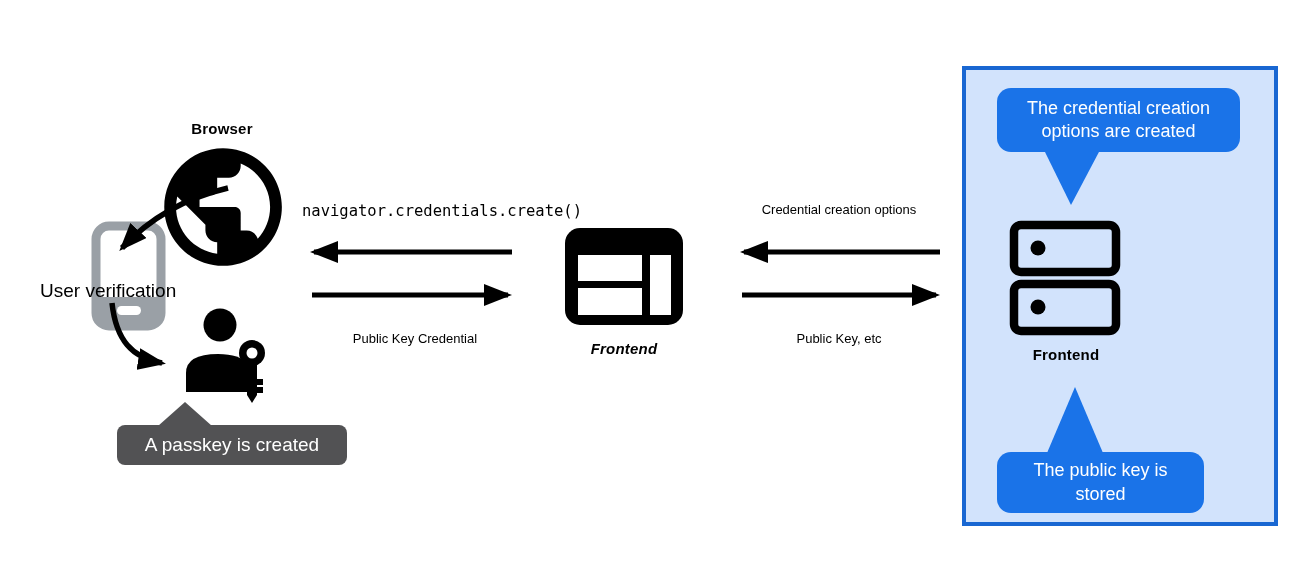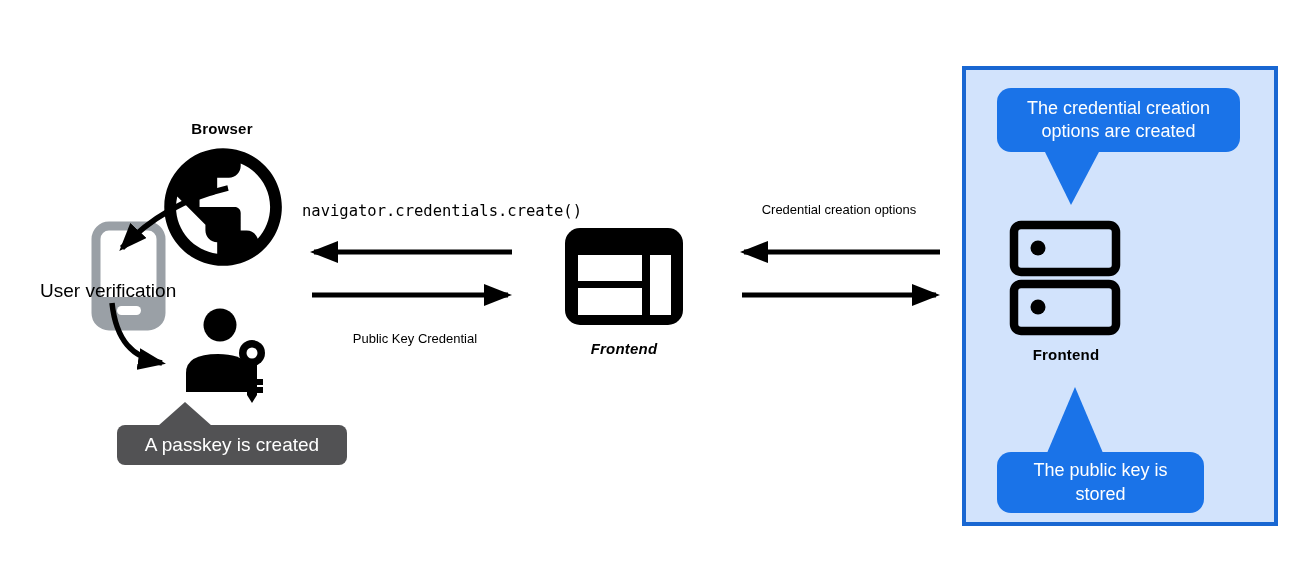--- a/index.html
+++ b/index.html
@@ -127,20 +127,21 @@
 
   <div class="abs tri tooltip-tri"></div>
   <div class="abs tooltip-box">A passkey is created</div>
 
   <div class="abs msg-create center">navigator.credentials.create()</div>
   <div class="abs msg msg-pkc center">Public Key Credential</div>
 
   <div class="abs node-label center frontend-label">Frontend</div>
 
   <div class="abs msg msg-cco center">Credential creation options</div>
+  <div class="abs msg msg-pke center">Public Key, etc</div>
 
   <div class="abs bubble bubble-top">The credential creation options are created</div>
   <div class="abs tri tri-down"></div>
 
   <div class="abs node-label center backend-label">Frontend</div>
 
   <div class="abs tri tri-up"></div>
   <div class="abs bubble bubble-bottom">The public key is stored</div>
 
 </div>

